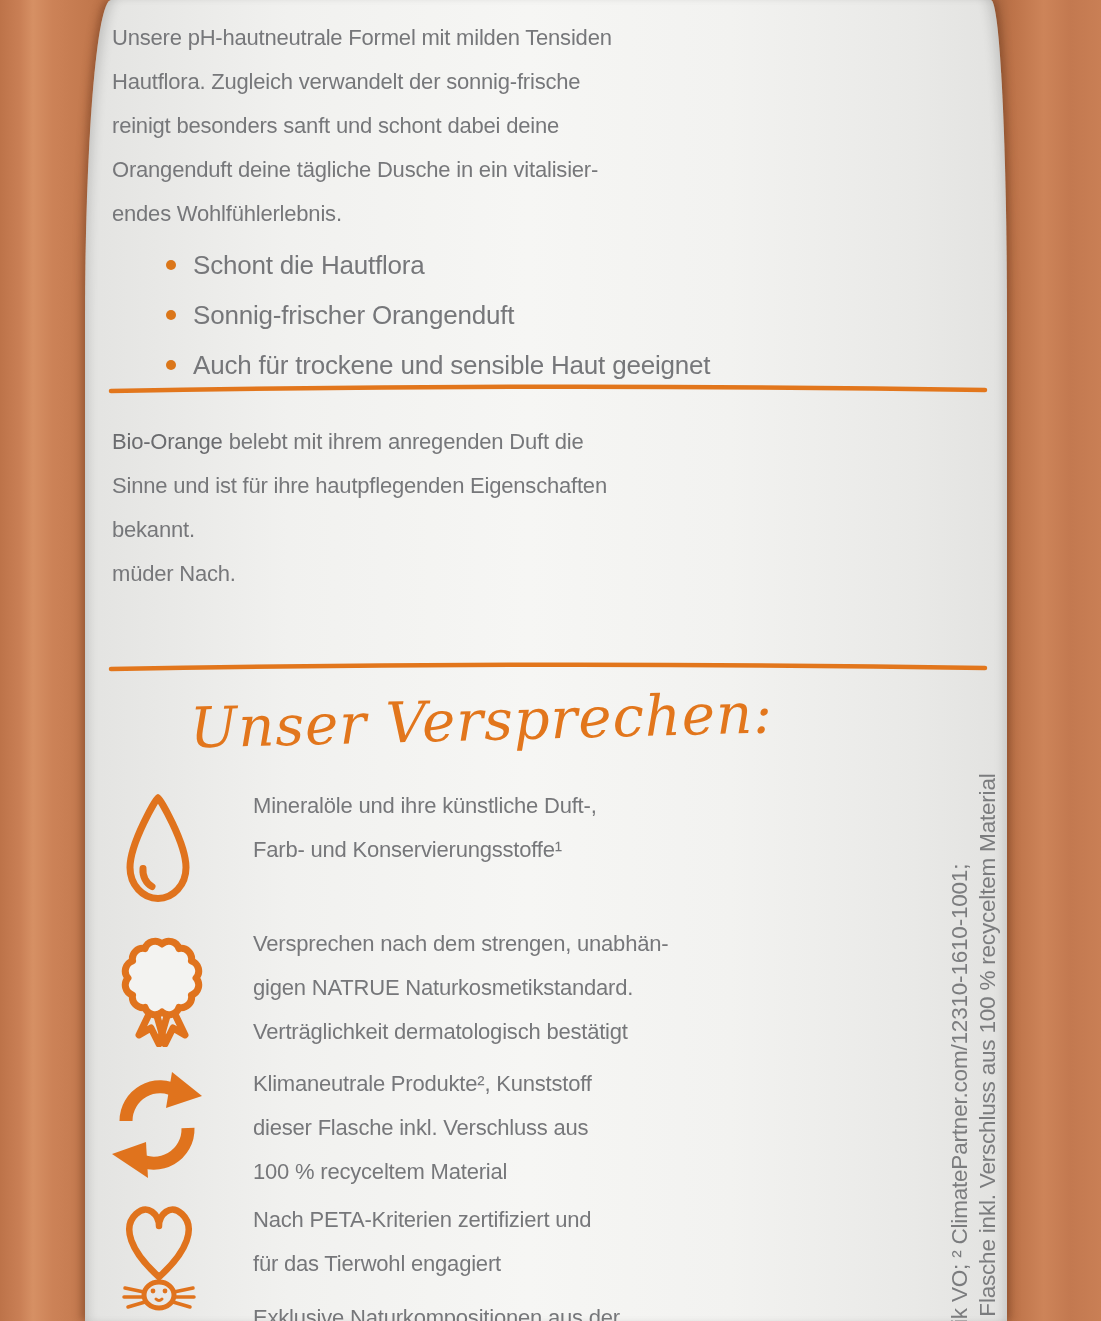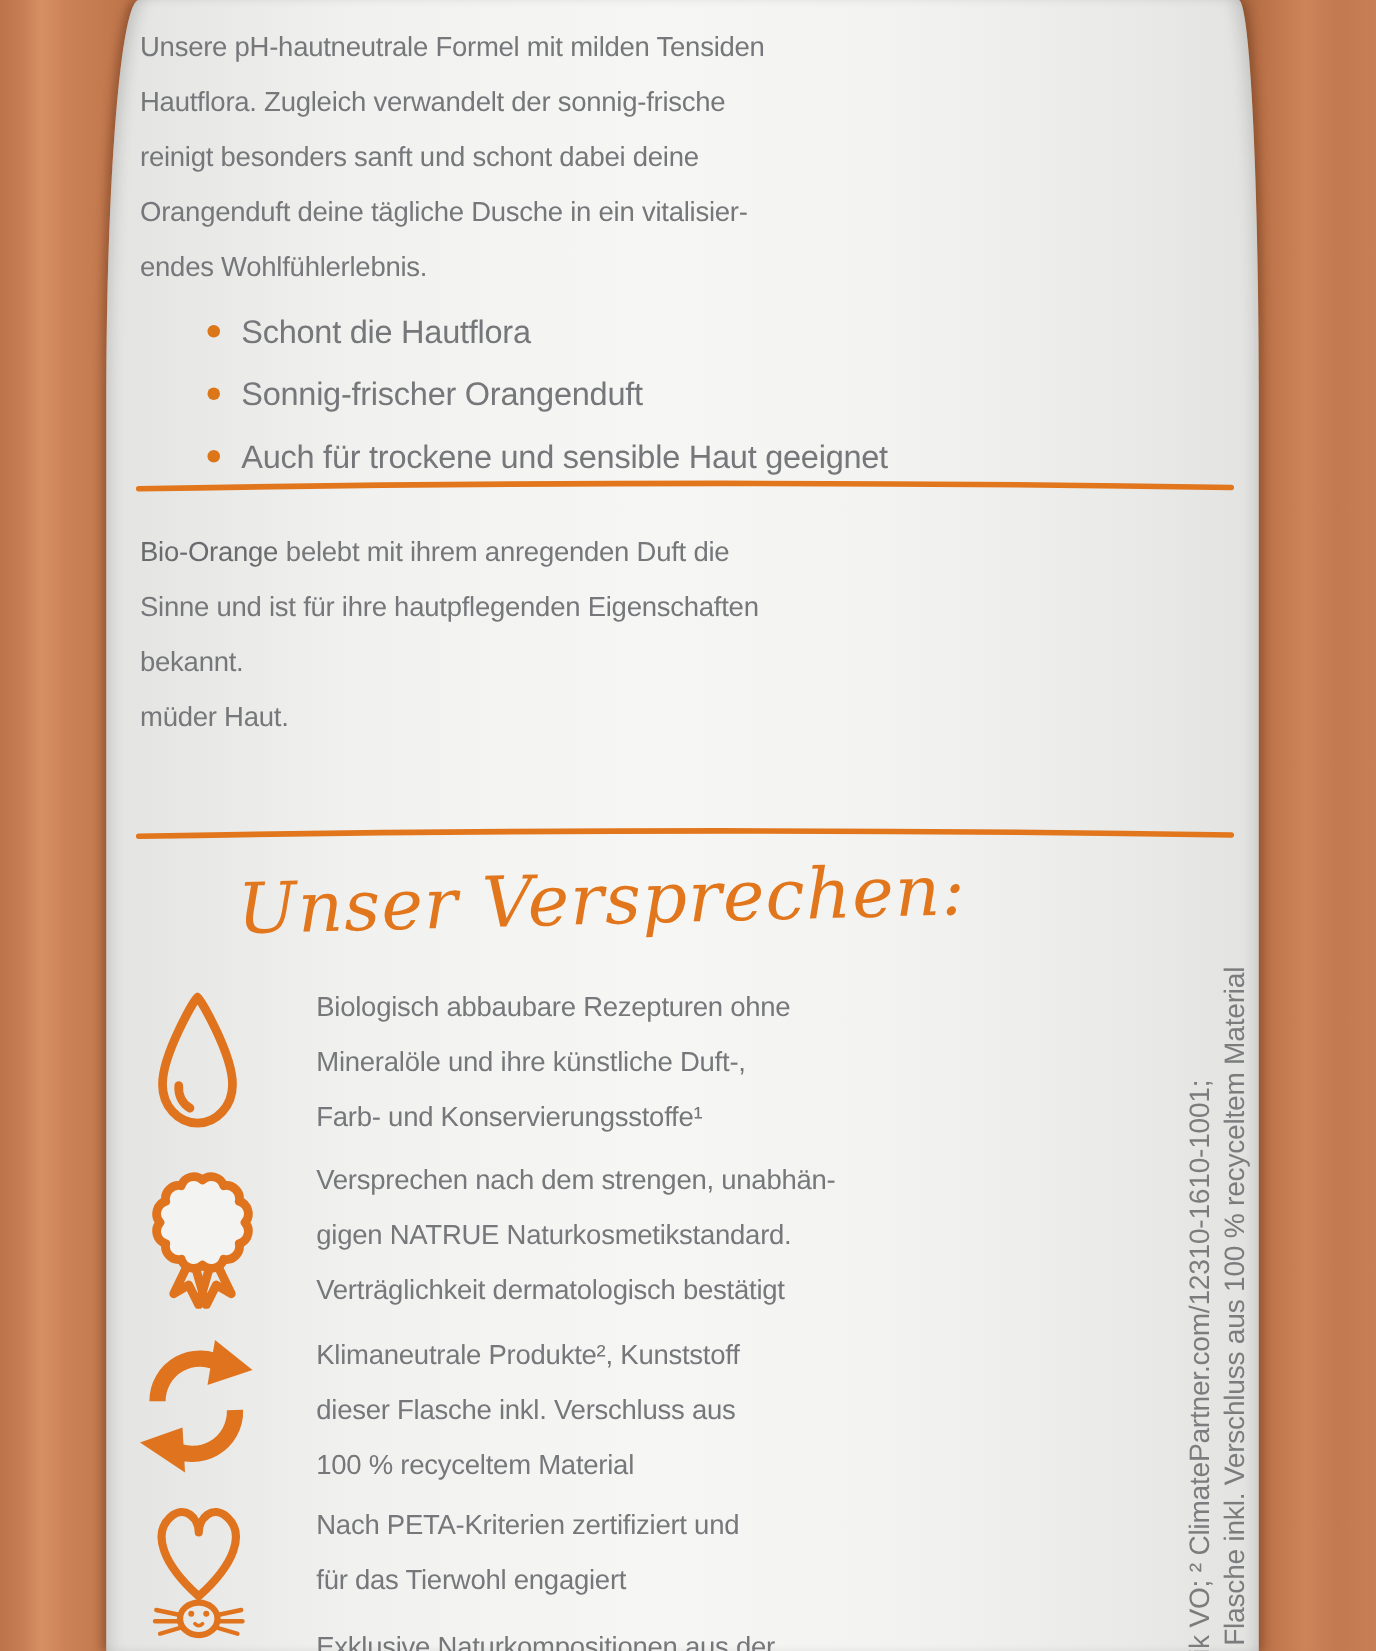--- a/index.html
+++ b/index.html
@@ -84,35 +84,34 @@
       <path d="M3,9 Q440,1 877,8" stroke="#e2761c" stroke-width="4.5" fill="none" stroke-linecap="round"></path>
     </svg>
 
     <div class="txt" style="left:27px;top:420px;width:880px;">
       <div><span class="lead-bold">Bio-Orange</span><span>belebt mit ihrem anregenden Duft die</span></div>
       <div>Sinne und ist für ihre hautpflegenden Eigenschaften</div>
       <div>bekannt.</div>
     </div>
 
     <div class="txt" style="left:27px;top:552px;width:880px;">
-      <div>müder Haut.</div>
+      <div>müder Nach.</div>
     </div>
 
     <svg class="divider" style="left:23px;top:660px;" width="880" height="12">
       <path d="M3,9 Q440,1 877,8" stroke="#e2761c" stroke-width="4.5" fill="none" stroke-linecap="round"></path>
     </svg>
 
     <div class="script-heading" style="left:105px;">Unser Versprechen:</div>
 
     <svg class="promise-icon" style="left:33px;top:790px;" width="80" height="116" viewBox="0 0 80 115">
       <path d="M40,7 C39,7 12,52 12,77 A28,31 0 0 0 68,77 C68,52 41,7 40,7 Z" stroke="#e0731d" stroke-width="7" fill="none" stroke-linejoin="round"></path>
       <path d="M25,78 A16,18 0 0 0 34,96" stroke="#e0731d" stroke-width="7" fill="none" stroke-linecap="round"></path>
     </svg>
     <div class="txt" style="left:168px;top:784px;width:740px;">
-      <div>Biologisch abbaubare Rezepturen ohne</div>
       <div>Mineralöle und ihre künstliche Duft-,</div>
       <div>Farb- und Konservierungsstoffe¹</div>
     </div>
 
     <svg class="promise-icon" style="left:27px;top:932px;" width="100" height="115" viewBox="0 0 100 115">
       <path d="M40,76 L27,103 L39,96 L47,112 L55,84" stroke="#e0731d" stroke-width="7" fill="none" stroke-linejoin="round"></path>
       <path d="M60,76 L73,103 L61,96 L53,112 L45,84" stroke="#e0731d" stroke-width="7" fill="none" stroke-linejoin="round"></path>
       <path d="M84,46 A10.5,10.5 0 0 1 79.4,63 A10.5,10.5 0 0 1 67,75.4 A10.5,10.5 0 0 1 50,80 A10.5,10.5 0 0 1 33,75.4 A10.5,10.5 0 0 1 20.6,63 A10.5,10.5 0 0 1 16,46 A10.5,10.5 0 0 1 20.6,29 A10.5,10.5 0 0 1 33,16.6 A10.5,10.5 0 0 1 50,12 A10.5,10.5 0 0 1 67,16.6 A10.5,10.5 0 0 1 79.4,29 A10.5,10.5 0 0 1 84,46 Z" stroke="#e0731d" stroke-width="7" fill="#f3f3f1" stroke-linejoin="round"></path>
     </svg>
     <div class="txt" style="left:168px;top:922px;width:740px;">

